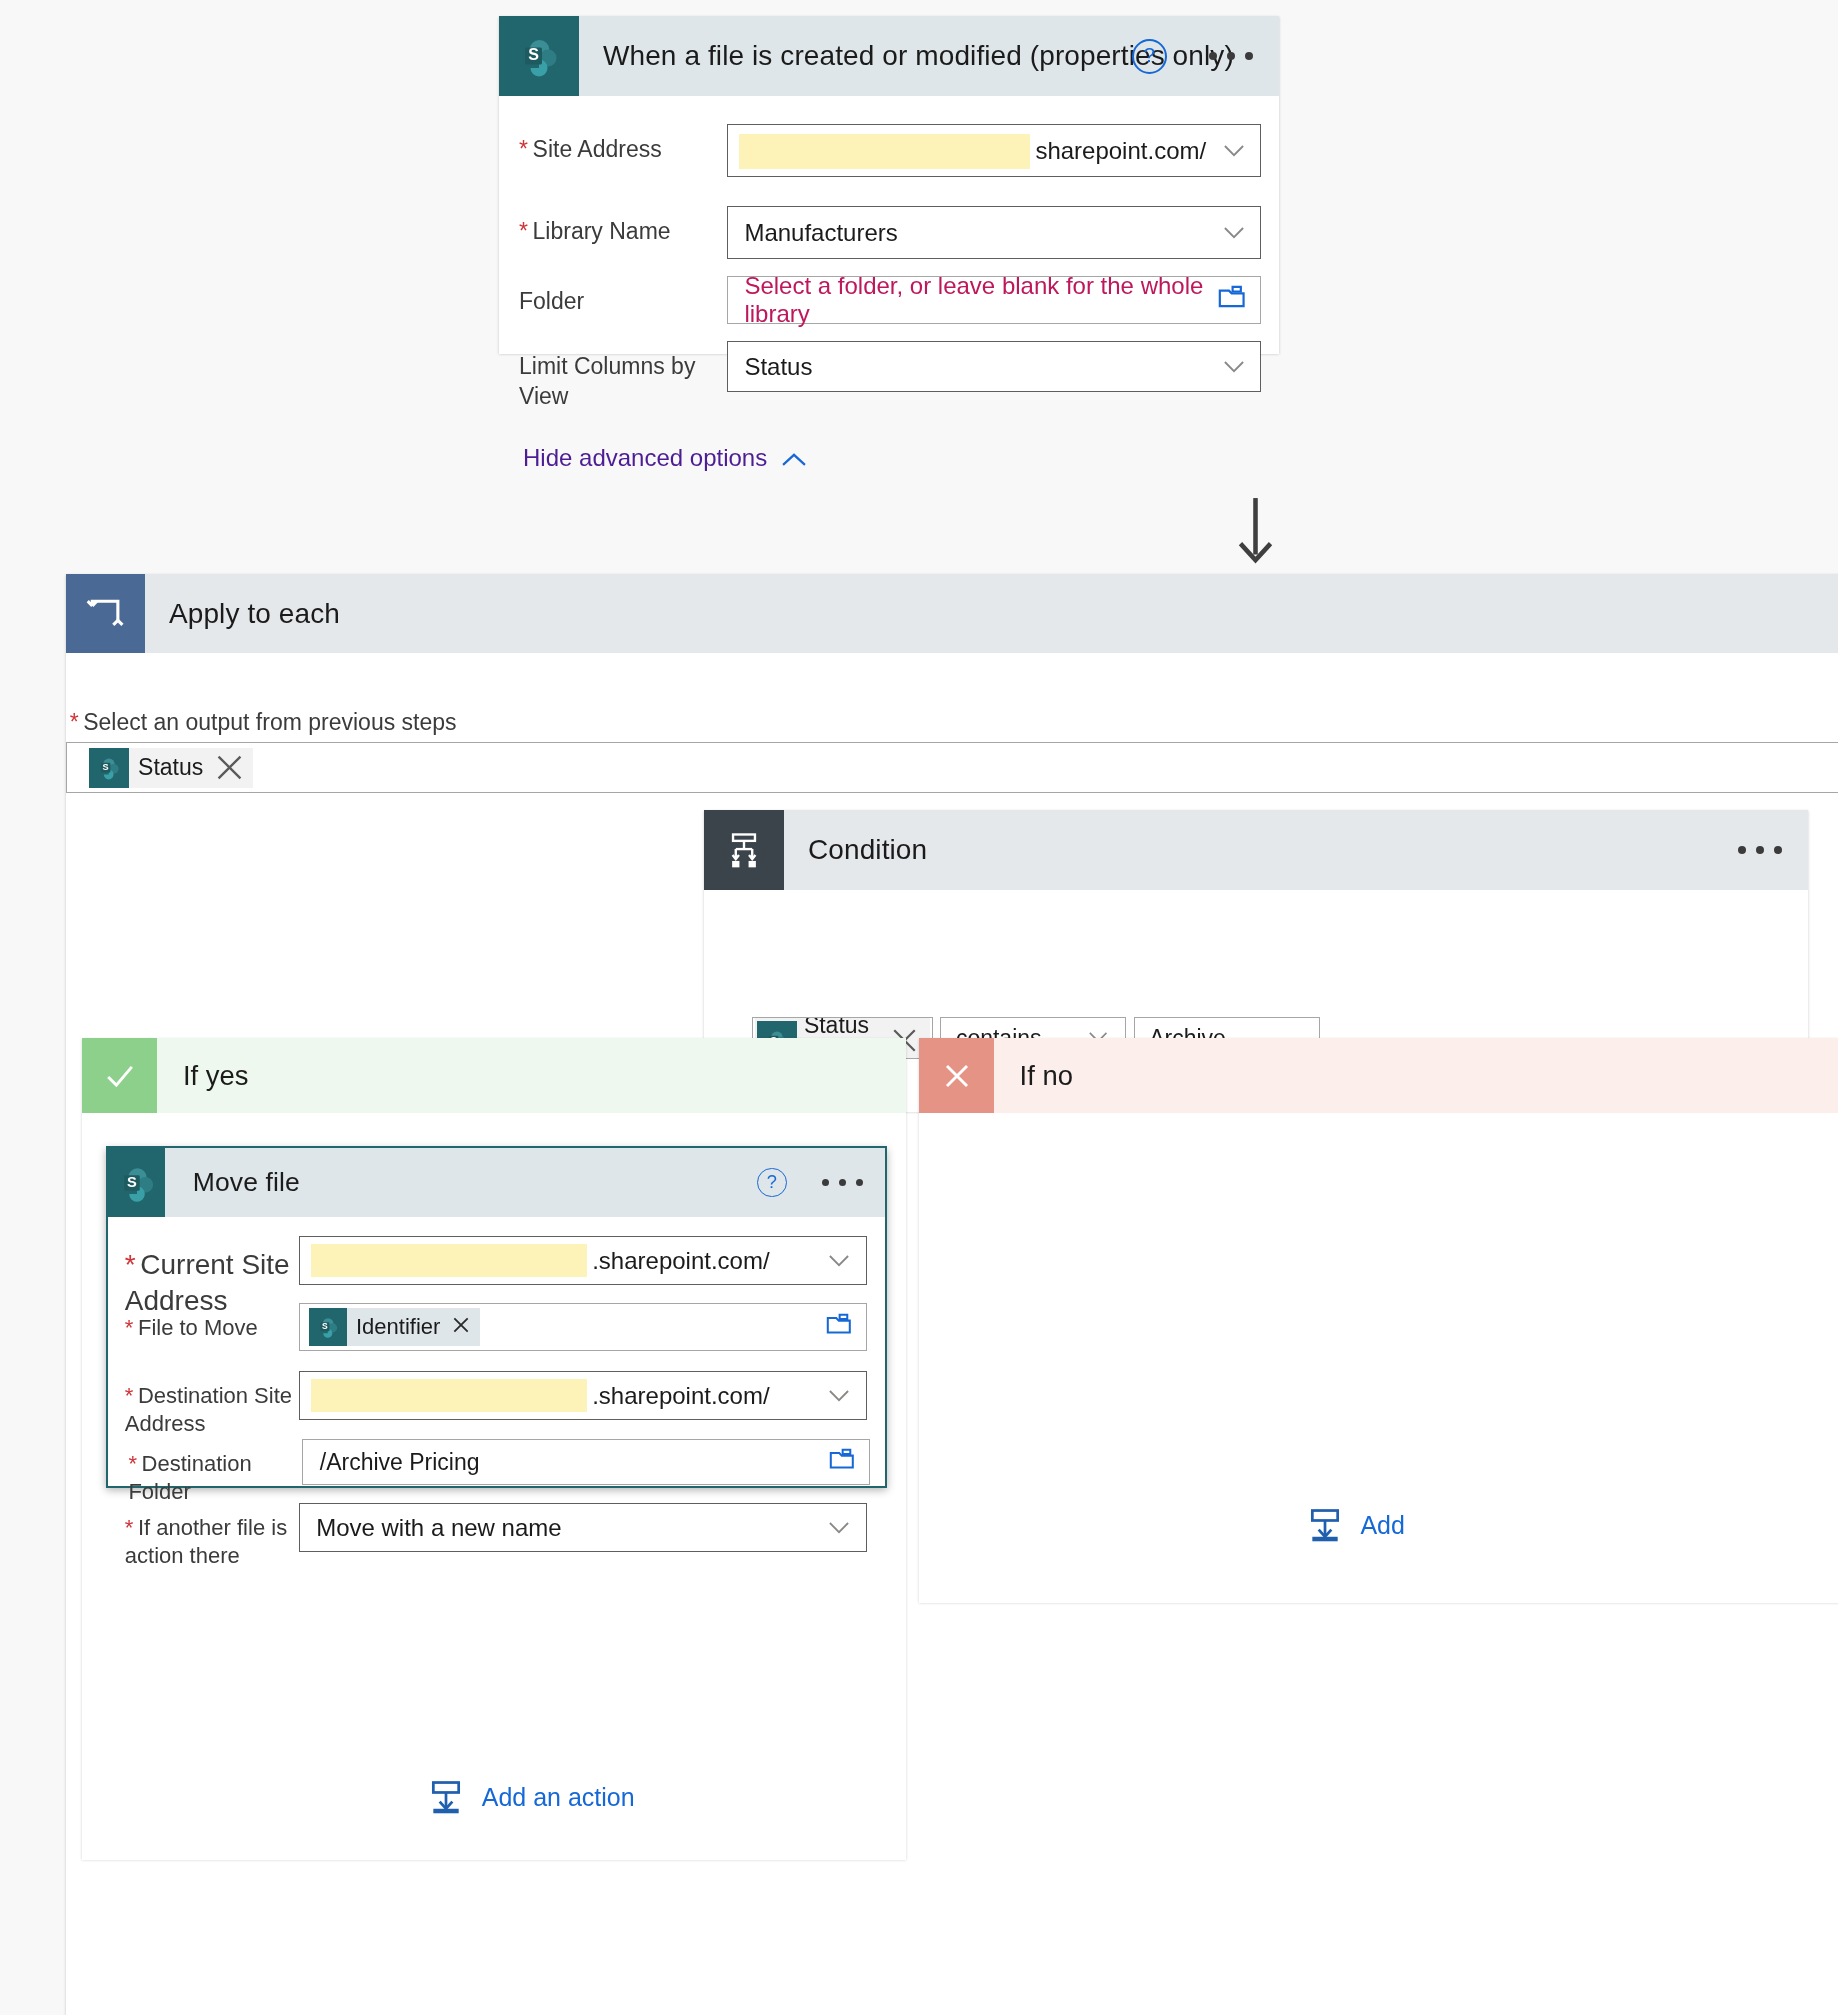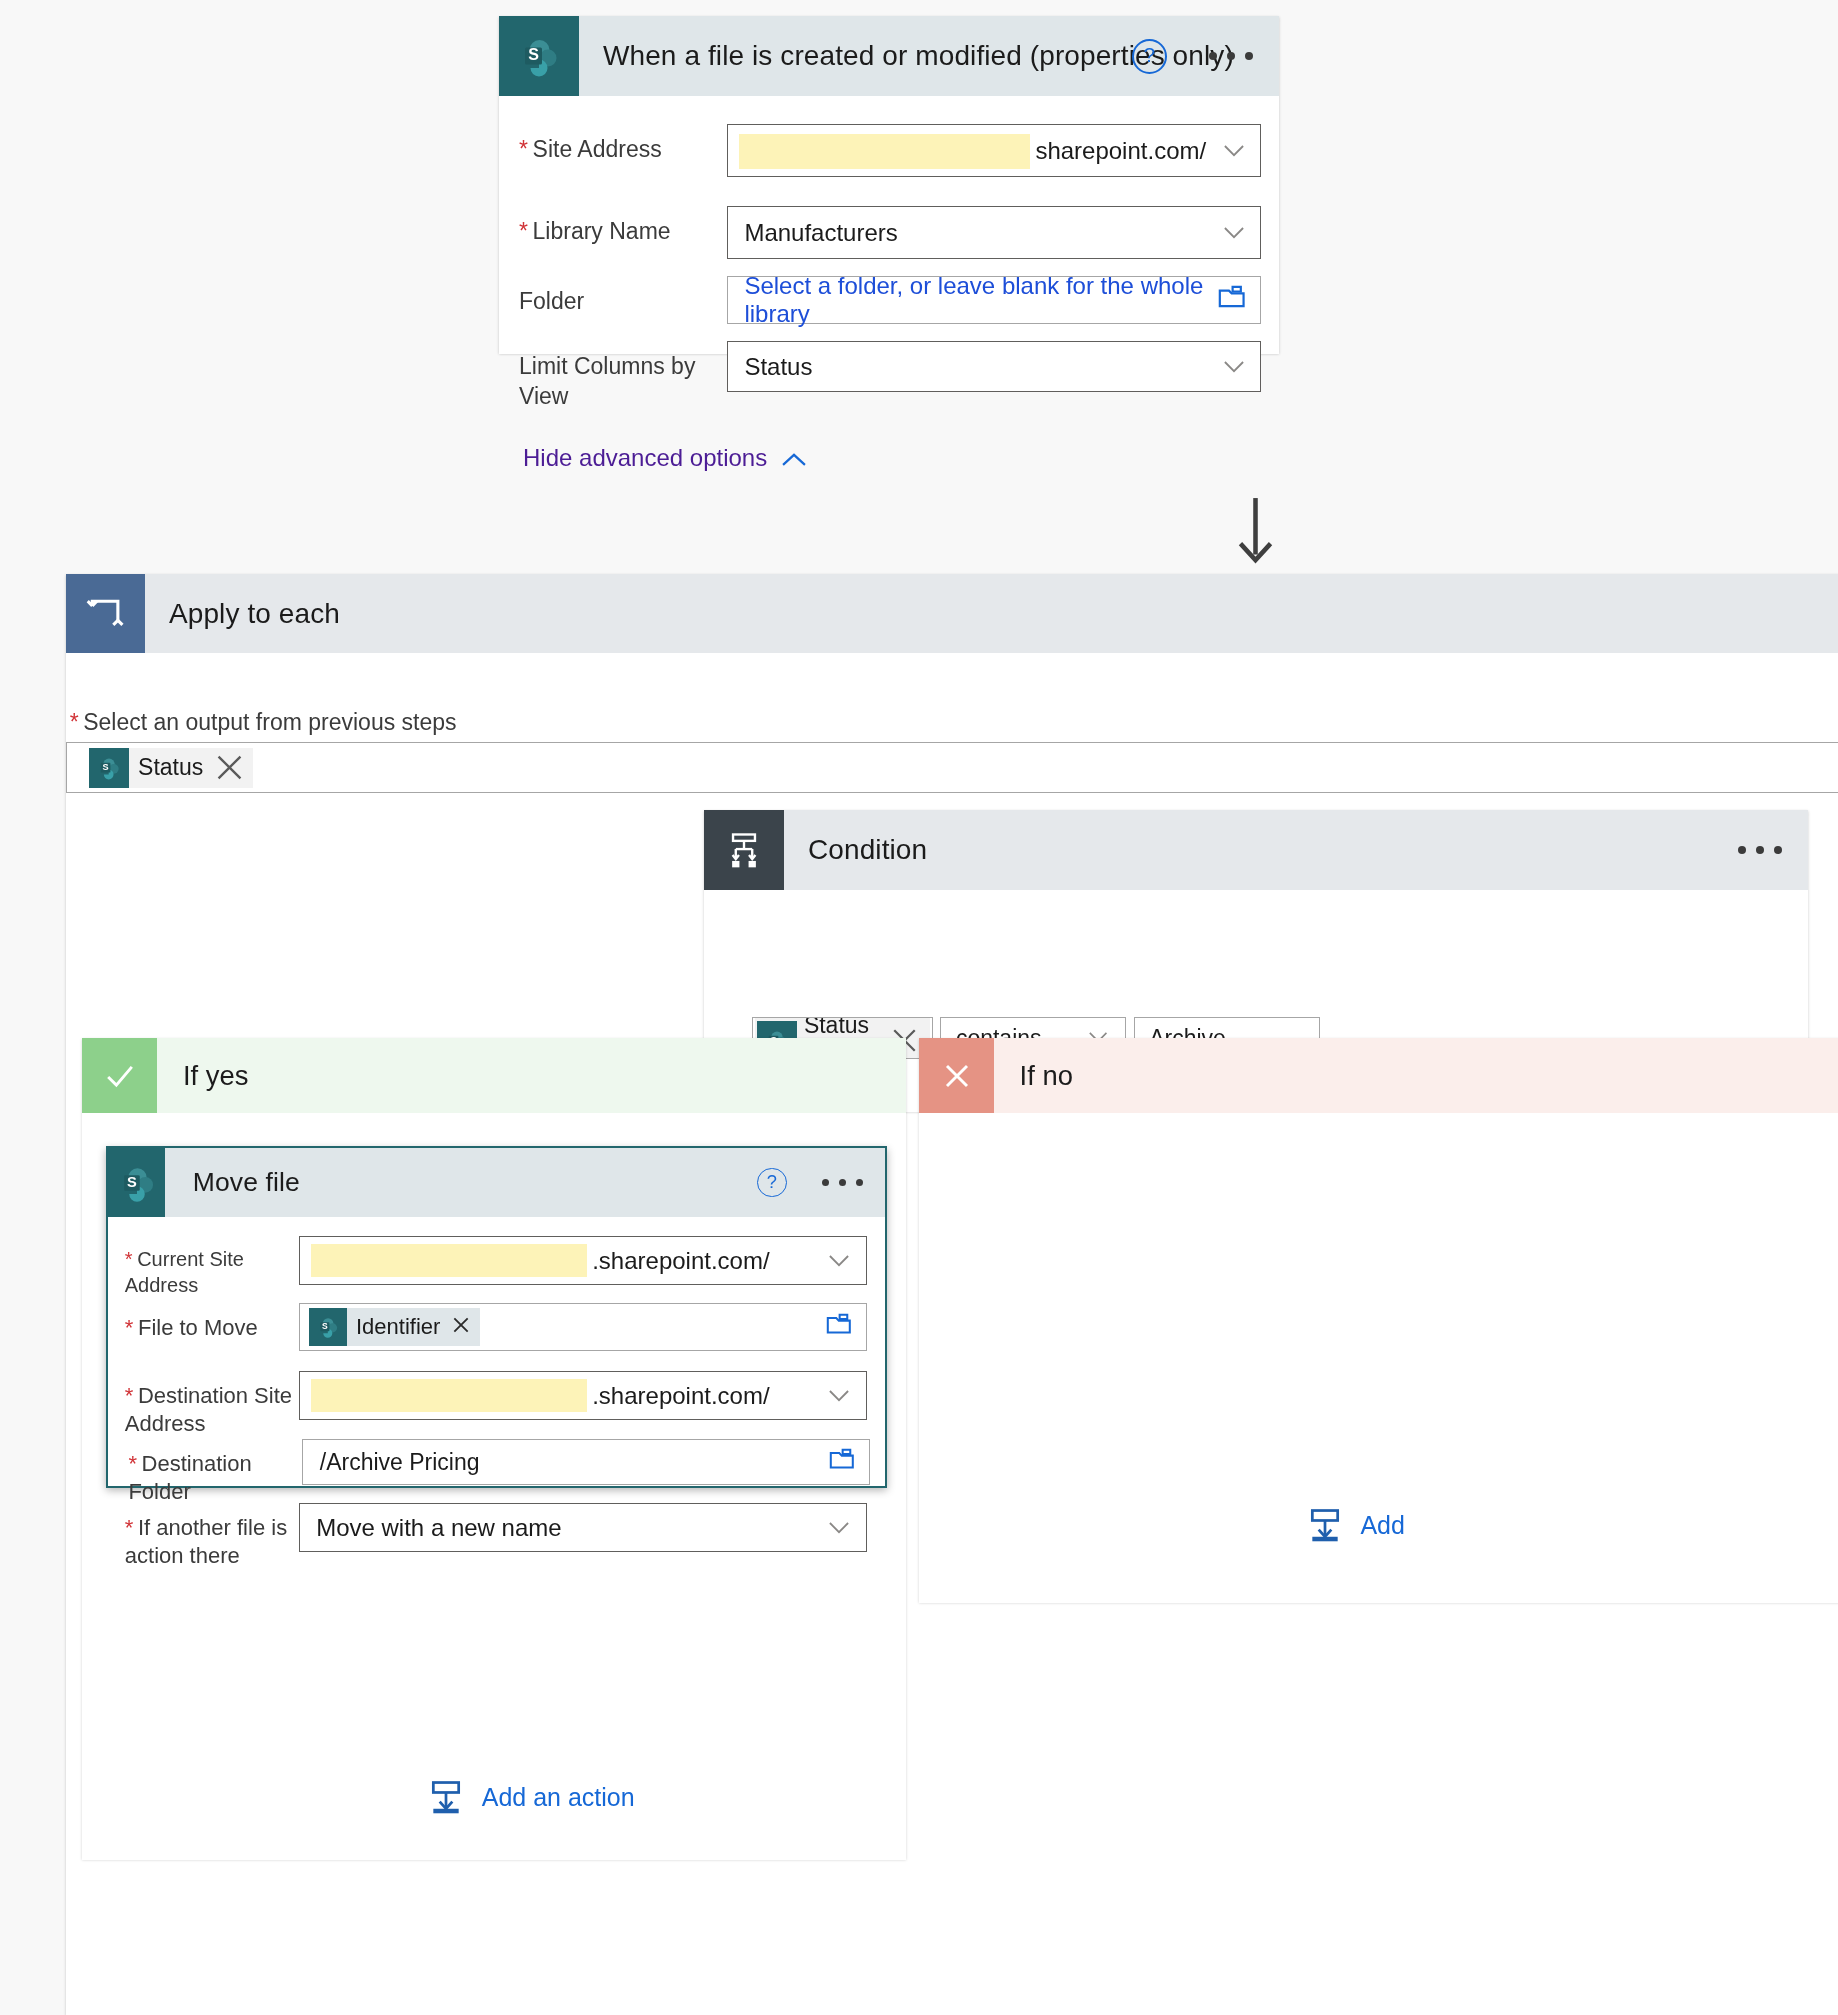--- a/index.html
+++ b/index.html
@@ -30,21 +30,21 @@
   .sp-ico svg{display:block;}
   .row{display:flex;align-items:flex-start;}
   .lbl{font-size:23px;color:#3b3b3b;padding-top:11px;line-height:1.28;}
   .req{color:#d13438;margin-right:4.6px;}
   .ctl{position:relative;}
   .field{
     border:1.8px solid #605e5c;background:#fff;height:51px;display:flex;align-items:center;
     font-size:24px;color:#1b1b1b;padding:0 16.4px;box-sizing:border-box;position:relative;
   }
   .field.soft{border:1.8px solid #a6a6a6;}
-  .field .ph{color:#1d4ed8;}
+  .field .ph{color:#be185d;}
   .chev{position:absolute;right:16.4px;top:50%;transform:translateY(-50%);width:20px;height:12px;}
   .chev svg{display:block}
   .folder-ico{position:absolute;right:14.6px;top:50%;transform:translateY(-50%);}
   .redact{display:inline-block;background:#fdf3b8;height:35px;position:absolute;left:11px;top:8.2px;}
 
   
   .chip{display:inline-flex;align-items:center;background:#f2f2f2;height:40px;}
   .chip .chip-ico{width:40px;height:40px;flex:0 0 40px;display:flex;align-items:center;justify-content:center;}
   .chip .chip-txt{font-size:23px;color:#1b1b1b;padding:0 11px 0 9.1px;white-space:nowrap;}
   .chip .chip-x{width:31px;height:31px;margin-right:7.3px;cursor:pointer;}
@@ -307,21 +307,21 @@
             <div class="help-btn" style="width:27.4px;height:27.4px;font-size:18.3px;line-height:25px;border-width:1.8px;">?</div>
             <div class="dots">
                 <i style="width:7.3px;height:7.3px;"></i>
                 <i style="width:7.3px;height:7.3px;"></i>
                 <i style="width:7.3px;height:7.3px;"></i>
               </div>
           </div>
         </div>
 
         <div class="row" style="position:absolute;left:16.4px;top:88px;width:742px;">
-          <div class="lbl" style="width:174px;font-size:20px;">
+          <div class="lbl" style="width:174px;font-size:28px;">
             <span class="req">*</span><span>Current Site Address</span>
           </div>
           <div class="ctl" style="width:568px;">
             <div class="field" style="height:49px;">
               <span class="redact" style="width:276px;height:33px;top:7.3px;"></span>
               <span style="padding-left:276px;">.sharepoint.com/</span>
               <span class="chev">
                 <svg width="20" height="12" viewBox="0 0 22 13">
                     <path d="M1 1l10 10L21 1" stroke="#8a8886" stroke-width="2" fill="none"></path>
                   </svg>

